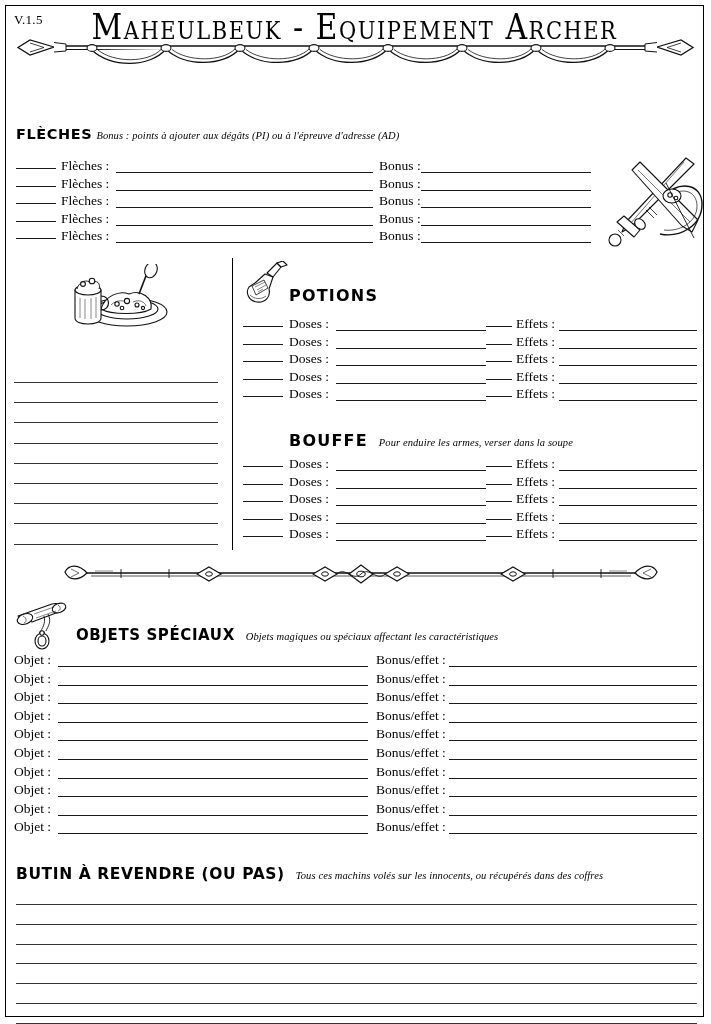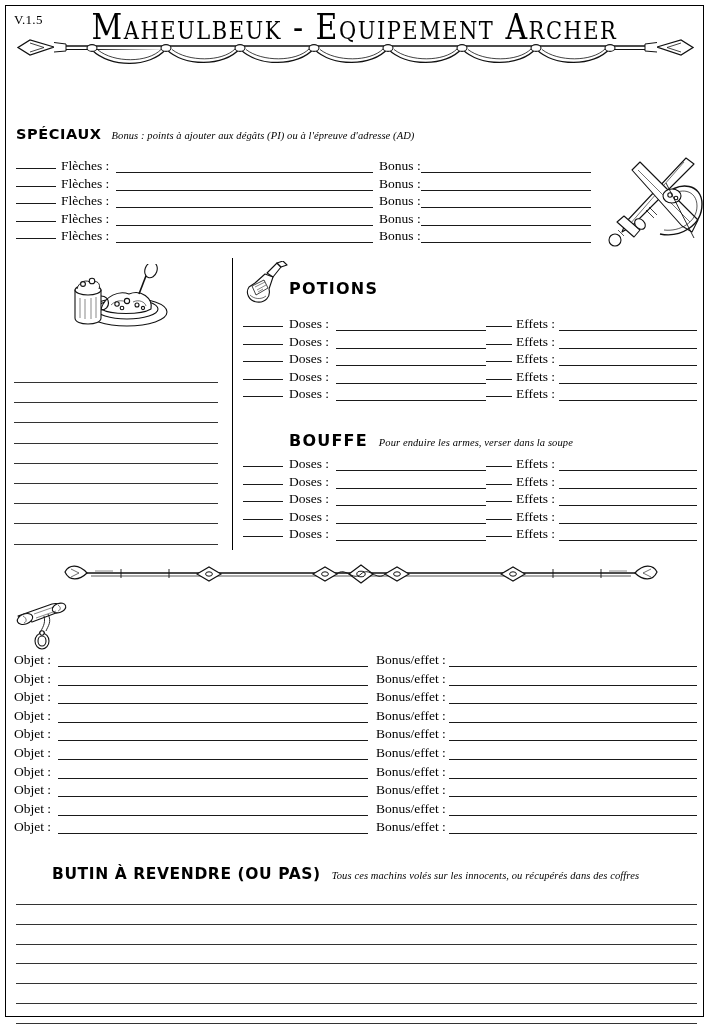--- a/index.html
+++ b/index.html
@@ -143,22 +143,22 @@
         <ellipse cx="374" cy="14" rx="5" ry="3.4" fill="#fff" stroke-width="1.1"></ellipse>
         <ellipse cx="448" cy="14" rx="5" ry="3.4" fill="#fff" stroke-width="1.1"></ellipse>
         <ellipse cx="522" cy="14" rx="5" ry="3.4" fill="#fff" stroke-width="1.1"></ellipse>
         <ellipse cx="596" cy="14" rx="5" ry="3.4" fill="#fff" stroke-width="1.1"></ellipse>
       </g>
     </svg>
   </div>
 
 
   <div class="abs" style="left:10px; top:119px;">
-    <span class="sec-head">SPÉCIAUX</span>
-    <span class="sec-note" style="margin-left:6px">Bonus : points à ajouter aux dégâts (PI) ou à l'épreuve d'adresse (AD)</span>
+    <span class="sec-head">FLÈCHES</span>
+    <span class="sec-note" style="">Bonus : points à ajouter aux dégâts (PI) ou à l'épreuve d'adresse (AD)</span>
   </div>
 
   <div id="fleches-rows">
       <div class="row" style="left: 0px; top: 152px; width: 690px;">
         <span class="shortline" style="width: 40px; position: absolute; left: 10px; top: 10px;"></span>
         <span class="lbl" style="position: absolute; left: 55px;">Flèches :</span>
         <span class="rule" style="position: absolute; left: 110px; width: 257px; top: 14px;"></span>
         <span class="lbl" style="position: absolute; left: 373px;">Bonus :</span>
         <span class="rule" style="position: absolute; left: 415px; width: 170px; top: 14px;"></span>
       </div>
@@ -282,21 +282,21 @@
 
         <path d="M9 25 L21 19 L25 27 L13 34 Z" stroke-width=".8"></path>
         <path d="M12 26 L22 21" stroke-width=".5" fill="none"></path>
         <path d="M14 29 L23 24" stroke-width=".5" fill="none"></path>
         <path d="M15 31 L20 28" stroke-width=".5" fill="none"></path>
 
         <path d="M7 34 C11 38, 18 39, 23 35" fill="none" stroke-width=".6"></path>
       </g>
     </svg>
   </div>
-  <div class="abs" style="left:283px; top:273px;">
+  <div class="abs" style="left:283px; top:280px;">
     <span class="sec-head" style="font-size:16px; letter-spacing:1.2px">POTIONS</span>
   </div>
   <div id="potions-rows">
       <div class="row" style="left: 0px; top: 310px; width: 690px;">
         <span class="shortline" style="width: 40px; position: absolute; left: 237px; top: 10px;"></span>
         <span class="lbl" style="position: absolute; left: 283px;">Doses :</span>
         <span class="rule" style="position: absolute; left: 330px; width: 150px; top: 14px;"></span>
         <span class="shortline" style="width: 26px; position: absolute; left: 480px; top: 10px;"></span>
         <span class="lbl" style="position: absolute; left: 510px;">Effets :</span>
         <span class="rule" style="position: absolute; left: 553px; width: 138px; top: 14px;"></span>
@@ -433,20 +433,24 @@
         <path d="M30 16 C32 24, 28 28, 26 33" fill="none" stroke-width=".9"></path>
         <path d="M34 14 C38 22, 34 26, 32 31" fill="none" stroke-width=".9"></path>
 
         <ellipse cx="28" cy="41" rx="7" ry="8"></ellipse>
         <ellipse cx="28" cy="41" rx="4" ry="5"></ellipse>
         <path d="M25 32 L28 34 L31 32" fill="none" stroke-width=".8"></path>
         <circle cx="28" cy="33" r="2.2"></circle>
       </g>
     </svg>
   </div>
+  <div class="abs" style="left:70px; top:620px;">
+    <span class="sec-head" style="font-size:15px">OBJETS SPÉCIAUX</span>
+    <span class="sec-note" style="margin-left:7px">Objets magiques ou spéciaux affectant les caractéristiques</span>
+  </div>
   <div id="objets-rows">
       <div class="row" style="left: 0px; top: 646px; width: 690px;">
         <span class="lbl" style="position: absolute; left: 8px;">Objet :</span>
         <span class="rule" style="position: absolute; left: 52px; width: 310px; top: 14px;"></span>
         <span class="lbl" style="position: absolute; left: 370px;">Bonus/effet :</span>
         <span class="rule" style="position: absolute; left: 443px; width: 248px; top: 14px;"></span>
       </div>
       <div class="row" style="left: 0px; top: 664.6px; width: 690px;">
         <span class="lbl" style="position: absolute; left: 8px;">Objet :</span>
         <span class="rule" style="position: absolute; left: 52px; width: 310px; top: 14px;"></span>
@@ -496,21 +500,21 @@
         <span class="rule" style="position: absolute; left: 443px; width: 248px; top: 14px;"></span>
       </div>
       <div class="row" style="left: 0px; top: 813.4px; width: 690px;">
         <span class="lbl" style="position: absolute; left: 8px;">Objet :</span>
         <span class="rule" style="position: absolute; left: 52px; width: 310px; top: 14px;"></span>
         <span class="lbl" style="position: absolute; left: 370px;">Bonus/effet :</span>
         <span class="rule" style="position: absolute; left: 443px; width: 248px; top: 14px;"></span>
       </div>
     </div>
 
-  <div class="abs" style="left:10px; top:859px;margin-left:36px;">
+  <div class="abs" style="left:10px; top:859px;">
     <span class="sec-head" style="font-size:15.5px">BUTIN À REVENDRE (OU PAS)</span>
     <span class="sec-note" style="margin-left:7px">Tous ces machins volés sur les innocents, ou récupérés dans des coffres</span>
   </div>
   <div id="butin-lines">
       <div class="bl" style="left: 10px; width: 681px; top: 898px;"></div>
       <div class="bl" style="left: 10px; width: 681px; top: 917.8px;"></div>
       <div class="bl" style="left: 10px; width: 681px; top: 937.6px;"></div>
       <div class="bl" style="left: 10px; width: 681px; top: 957.4px;"></div>
       <div class="bl" style="left: 10px; width: 681px; top: 977.2px;"></div>
       <div class="bl" style="left: 10px; width: 681px; top: 997px;"></div>

